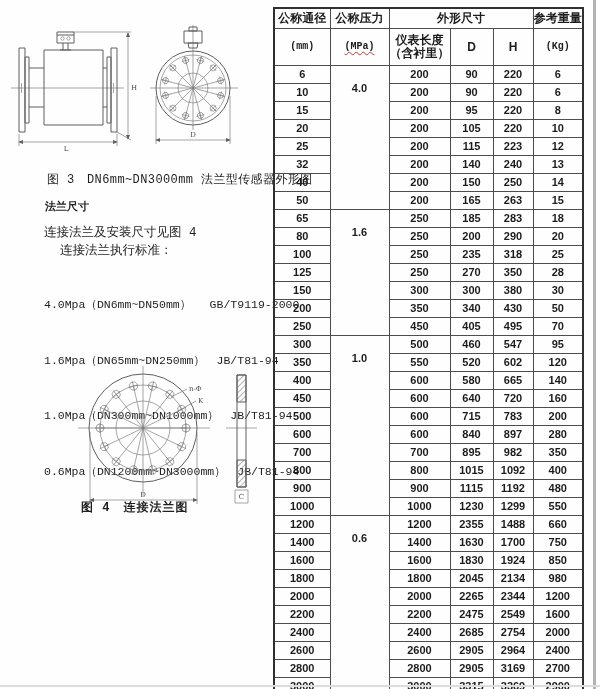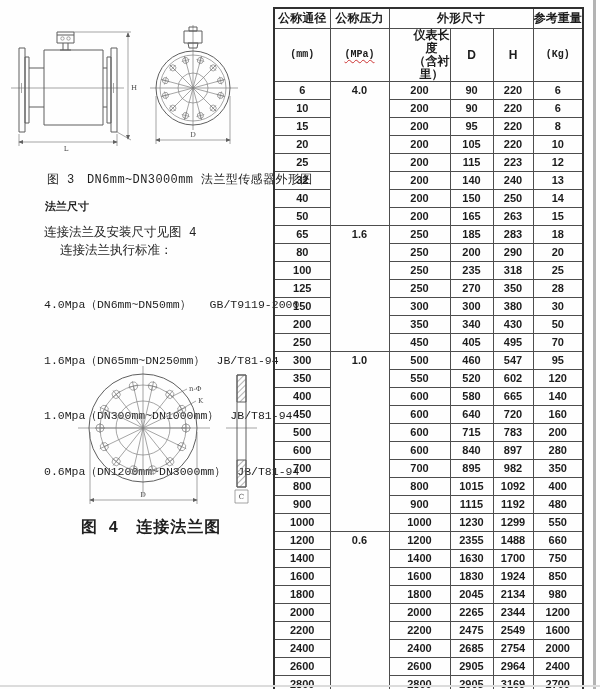--- a/index.html
+++ b/index.html
@@ -8,21 +8,21 @@
   .edge-right{position:absolute;left:593px;top:0;width:3px;height:689px;background:#b3b3b3;}
   .edge-bottom{position:absolute;left:0;top:685px;width:600px;height:2px;background:#dcdcdc;}
 
   
   .cn{font-family:Liberation Mono, monospace;}
   .fig3-caption{position:absolute;left:47px;top:171px;font-size:12px;letter-spacing:.4px;}
   .flange-heading{position:absolute;left:45px;top:199px;font-size:11px;font-weight:bold;}
   .flange-line1{position:absolute;left:44px;top:224px;font-size:12.5px;}
   .flange-line2{position:absolute;left:60px;top:242px;font-size:12.5px;}
   .standards{position:absolute;left:44px;top:259px;font-size:11.5px;line-height:18.5px;white-space:pre;}
-  .fig4-caption{position:absolute;left:81px;top:517px;font-size:16px;font-weight:bold;letter-spacing:1px;}
+  .fig4-caption{position:absolute;left:81px;top:499px;font-size:12px;font-weight:bold;letter-spacing:1px;}
 
   
   .fig3-svg{position:absolute;left:0;top:0;}
   .fig4-svg{position:absolute;left:0;top:330px;}
   svg line,svg circle,svg rect,svg path,svg polygon{vector-effect:non-scaling-stroke;}
   .draw{stroke:#5f5f5f;stroke-width:1;fill:none;}
   .thin{stroke:#808080;stroke-width:.7;fill:none;}
   .dimtxt{font-family:"DejaVu Serif","Liberation Serif",serif;font-size:7px;fill:#4a4a4a;}
 
   
@@ -30,23 +30,23 @@
   table.dims{border-collapse:collapse;table-layout:fixed;width:309px;height:670px;
              border:2px solid #303030;}
   table.dims th,table.dims td{border:1px solid #4d4d4d;text-align:center;padding:0;
              font-family:"Liberation Sans","DejaVu Sans",sans-serif;
              font-weight:bold;font-size:11px;color:#1c1c1c;}
   table.dims thead tr.hr1{height:20px;}
   table.dims thead tr.hr2{height:37px;}
   table.dims thead th{font-size:12px;}
   table.dims thead .unit{font-size:10px;font-family:Liberation Mono, monospace;}
   table.dims tbody td{height:17px;}
-  table.dims td.pressure{vertical-align:top;padding-top:2px;}
+  table.dims td.pressure{vertical-align:top;padding-top:16px;}
   .squiggle{text-decoration:underline wavy #cc3333;text-decoration-thickness:1px;text-underline-offset:2px;}
-  .subhead2{display:block;line-height:13px;margin-left:24px;}
+  .subhead2{display:block;line-height:13px;}
 </style>
 </head>
 <body>
 
 <div class="page">
 
   <svg class="fig3-svg" width="270" height="162" viewBox="0 0 270 162">
     <defs>
       <marker id="ah" markerWidth="8" markerHeight="8" refX="6" refY="3" orient="auto-start-reverse">
         <polygon points="0,0 7,3 0,6" fill="#5f5f5f"></polygon>

